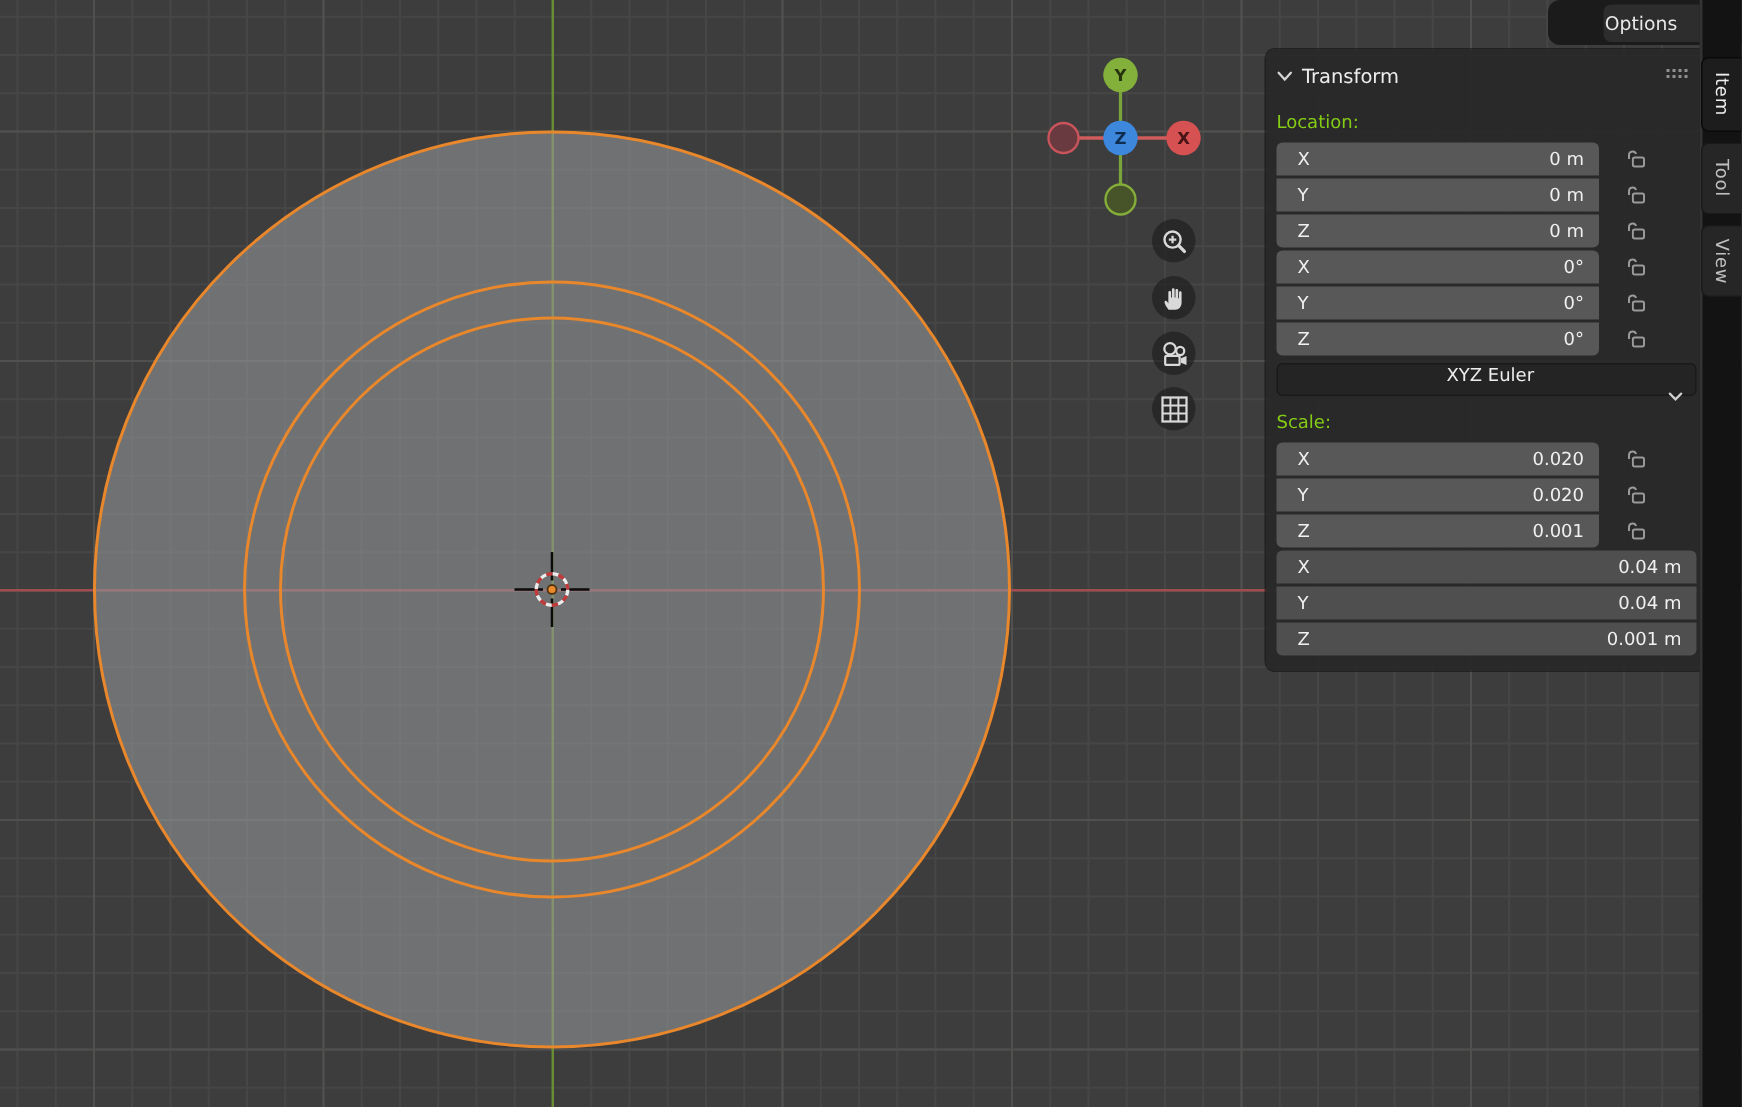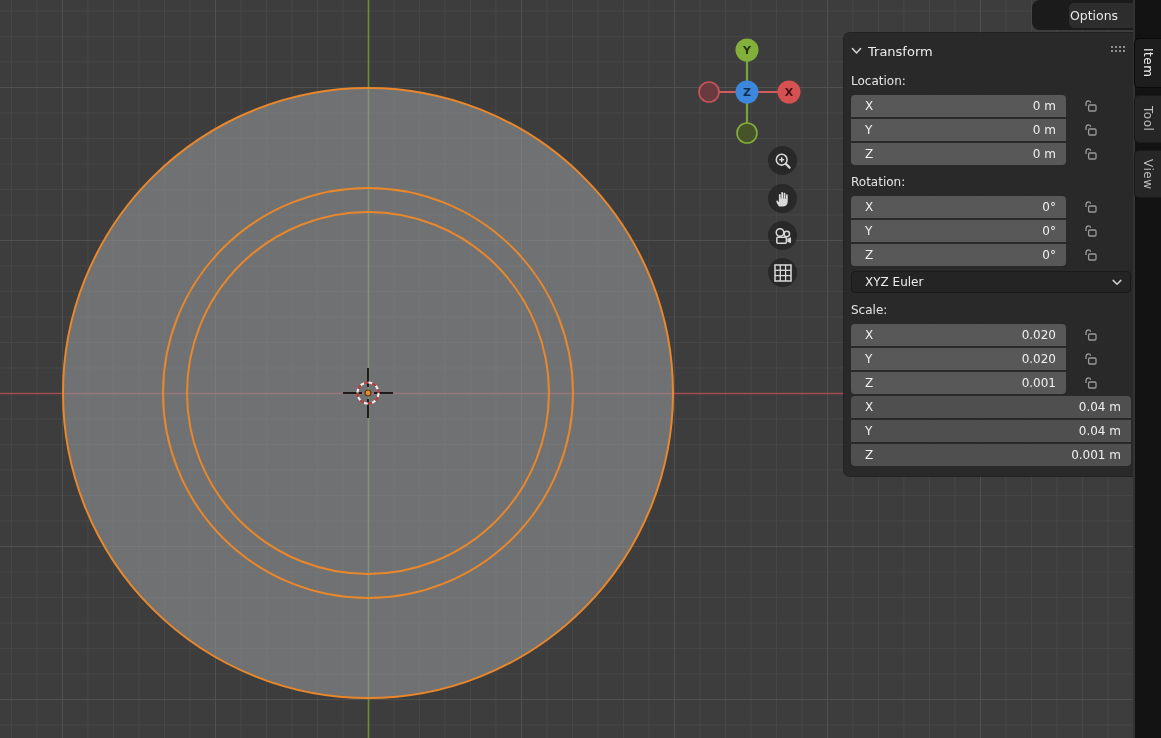--- a/index.html
+++ b/index.html
@@ -39,34 +39,34 @@
 
   
   .panel { position:absolute; left:844px; top:33px; width:294px;
     background:rgba(41,41,41,.96); border-radius:6px; z-index:4;
     padding:5px 7px 8px 7px; color:#e8e8e8; box-shadow:0 0 0 1px rgba(15,15,15,.6); }
   .panel-header { height:26px; display:flex; align-items:center; gap:6px; position:relative; }
   .panel-title { font-size:13px; color:#ececec; }
   .drag-dots { position:absolute; right:4px; top:8px; display:grid;
     grid-template-columns:repeat(4,4px); grid-auto-rows:4px; }
   .drag-dots i { width:2px; height:2px; background:#909090; display:block; }
-  .section-label { margin:10px 0 5px 0; font-size:12px; color:#e5e5e5; height:16px; }
+  .section-label { margin:10px 0 5px 0; font-size:12px; color:#84cc16; height:16px; }
   .field-line { display:flex; align-items:center; margin-bottom:2px; }
   .field { width:215px; height:22px; background:#585858; display:flex;
     align-items:center; padding:0 10px 0 14px; font-size:12px; color:#f0f0f0; }
   .group .field-line:first-child .field { border-radius:4px 4px 0 0; }
   .group .field-line:last-child .field { border-radius:0 0 4px 4px; }
   .field .axis { flex:0 0 auto; }
   .field .val { margin-left:auto; }
   .field.wide { width:280px; }
   .field.dim { background:#4f4f4f; }
   .lock { margin-left:18px; display:flex; align-items:center; }
   .dropdown { margin-top:5px; width:280px; height:22px; background:#242424;
     border:1px solid #1a1a1a; border-radius:4px; display:flex; align-items:center;
-    padding:0 8px 0 13px; font-size:12px; color:#ededed; }
+    padding:0 8px 0 13px; font-size:12px; color:#ededed;flex-direction:column; }
   .dropdown .chev { margin-left:auto; }
 </style>
 </head>
 <body>
 
 <div class="viewport">
 
   <svg class="scene" width="1161" height="738">
 
     <line x1="0" y1="393.5" x2="1161" y2="393.5" stroke="#a14d50" stroke-width="1.6"></line>
@@ -212,21 +212,20 @@
       </div>
       <span class="lock">
         <svg width="14" height="14" viewBox="0 0 14 14">
             <path d="M2 7 L2 4.2 A2.4 2.4 0 0 1 6.7 3.7" fill="none" stroke="#9a9a9a" stroke-width="1.3"></path>
             <rect x="4.6" y="6" width="7.4" height="6" rx="1.2" fill="none" stroke="#9a9a9a" stroke-width="1.3"></rect>
           </svg>
       </span>
     </div>
   </div>
 
-  <div class="section-label">Rotation:</div>
   <div class="group">
     <div class="field-line">
       <div class="field">
         <span class="axis">X</span>
         <span class="val">0°</span>
       </div>
       <span class="lock">
         <svg width="14" height="14" viewBox="0 0 14 14">
             <path d="M2 7 L2 4.2 A2.4 2.4 0 0 1 6.7 3.7" fill="none" stroke="#9a9a9a" stroke-width="1.3"></path>
             <rect x="4.6" y="6" width="7.4" height="6" rx="1.2" fill="none" stroke="#9a9a9a" stroke-width="1.3"></rect>

